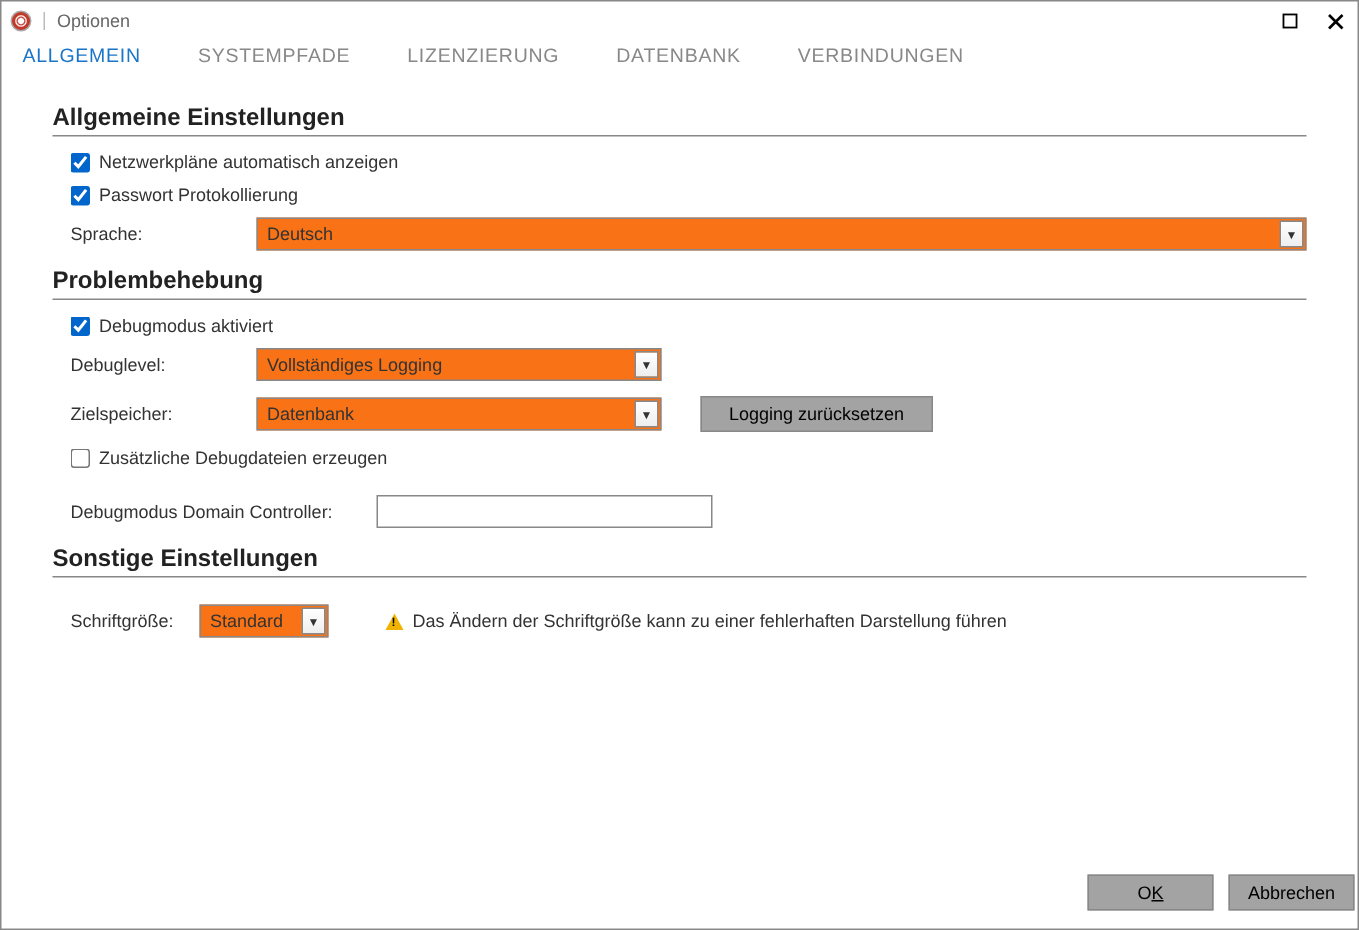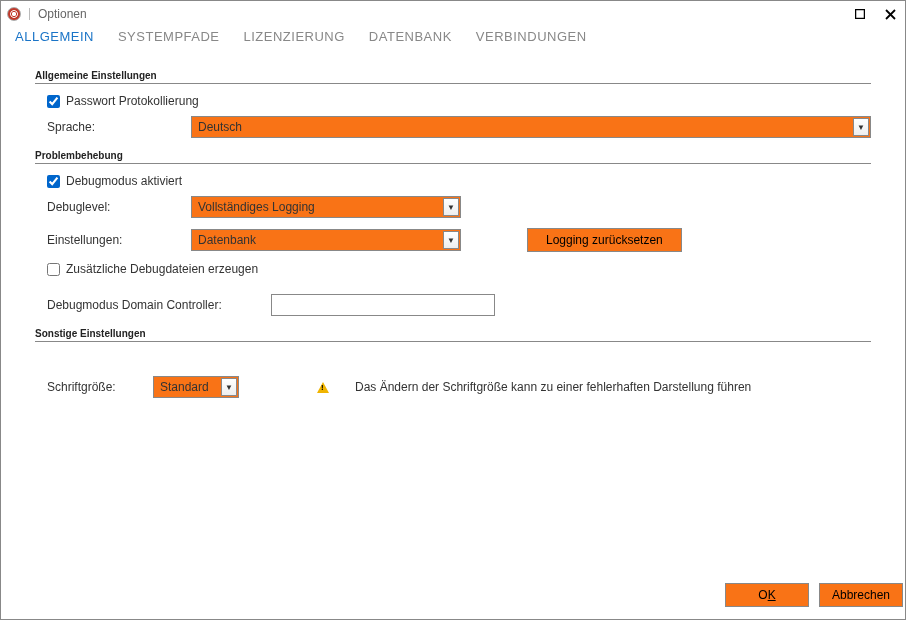--- a/index.html
+++ b/index.html
@@ -35,50 +35,49 @@
     .titlebar-spacer { flex: 1; }
     .win-btn {
       width: 18px; height: 18px;
       display: flex; align-items: center; justify-content: center;
       font-size: 13px; font-weight: bold;
       cursor: pointer;
       margin-left: 6px;
     }
     .tabs {
       display: flex;
-      gap: 24px;
+      gap: 38px;
       padding: 2px 14px 8px 14px;
       font-size: 13px;
     }
     .tab {
       color: #888;
       cursor: pointer;
       letter-spacing: 0.5px;
     }
     .tab.active { color: #1a74c7; }
     .content {
       padding: 6px 34px 0 34px;
     }
     .section-header {
       font-weight: bold;
-      font-size: 10px;
+      font-size: 16px;
       color: #222;
       margin-top: 12px;
       padding-bottom: 2px;
       border-bottom: 1px solid #888;
     }
     .section-body {
       padding: 10px 0 0 12px;
     }
     .row {
       display: flex;
       align-items: center;
       margin-bottom: 10px;
       min-height: 22px;
-      gap: 20px;
     }
     .checkbox-row {
       display: flex;
       align-items: center;
       margin-bottom: 8px;
       gap: 6px;
     }
     input[type="checkbox"] {
       width: 13px; height: 13px;
       accent-color: #0066cc;
@@ -108,21 +107,21 @@
     }
     .text-input {
       border: 1px solid #888;
       height: 22px;
       padding: 0 4px;
       font-size: 12px;
       font-family: inherit;
     }
     .btn {
       border: 1px solid #888;
-      background: #f97316;
+      background: #a3a3a3;
       height: 24px;
       padding: 0 18px;
       font-size: 12px;
       font-family: inherit;
       cursor: pointer;
     }
     .warn-icon {
       display: inline-block;
       width: 0; height: 0;
       border-left: 6px solid transparent;
@@ -178,20 +177,24 @@
   <span class="tab">DATENBANK</span>
   <span class="tab">VERBINDUNGEN</span>
 </div>
 
 <div class="content">
 
   <div class="section-header">Allgemeine Einstellungen</div>
   <div class="section-body">
     <div class="checkbox-row">
       <input type="checkbox" checked="" style="">
+      <span class="checkbox-label">Netzwerkpläne automatisch anzeigen</span>
+    </div>
+    <div class="checkbox-row">
+      <input type="checkbox" checked="" style="">
       <span class="checkbox-label">Passwort Protokollierung</span>
     </div>
     <div class="row">
       <span class="label-col">Sprache:</span>
       <div class="combo" style="flex:1">
         <span>Deutsch</span>
         <div class="combo-btn">▼</div>
       </div>
     </div>
   </div>
@@ -203,21 +206,21 @@
       <span class="checkbox-label">Debugmodus aktiviert</span>
     </div>
     <div class="row">
       <span class="label-col">Debuglevel:</span>
       <div class="combo" style="width:270px">
         <span>Vollständiges Logging</span>
         <div class="combo-btn">▼</div>
       </div>
     </div>
     <div class="row">
-      <span class="label-col">Einstellungen:</span>
+      <span class="label-col">Zielspeicher:</span>
       <div class="combo" style="width:270px">
         <span>Datenbank</span>
         <div class="combo-btn">▼</div>
       </div>
       <div style="width:26px"></div>
       <button class="btn">Logging zurücksetzen</button>
     </div>
     <div class="checkbox-row">
       <input type="checkbox" style="">
       <span class="checkbox-label">Zusätzliche Debugdateien erzeugen</span>
@@ -226,21 +229,21 @@
 
   <div class="section-body">
     <div class="row">
       <span style="width:204px">Debugmodus Domain Controller:</span>
       <input type="text" class="text-input" style="width: 224px;" value="">
     </div>
   </div>
 
   <div class="section-header">Sonstige Einstellungen</div>
   <div class="section-body">
-    <div class="row" style="margin-top:24px">
+    <div class="row" style="margin-top:8px">
       <span style="width:86px">Schriftgröße:</span>
       <div class="combo" style="width:86px">
         <span>Standard</span>
         <div class="combo-btn">▼</div>
       </div>
       <div style="width:38px"></div>
       <span class="warn-icon"></span>
       <span>Das Ändern der Schriftgröße kann zu einer fehlerhaften Darstellung führen</span>
     </div>
   </div>

